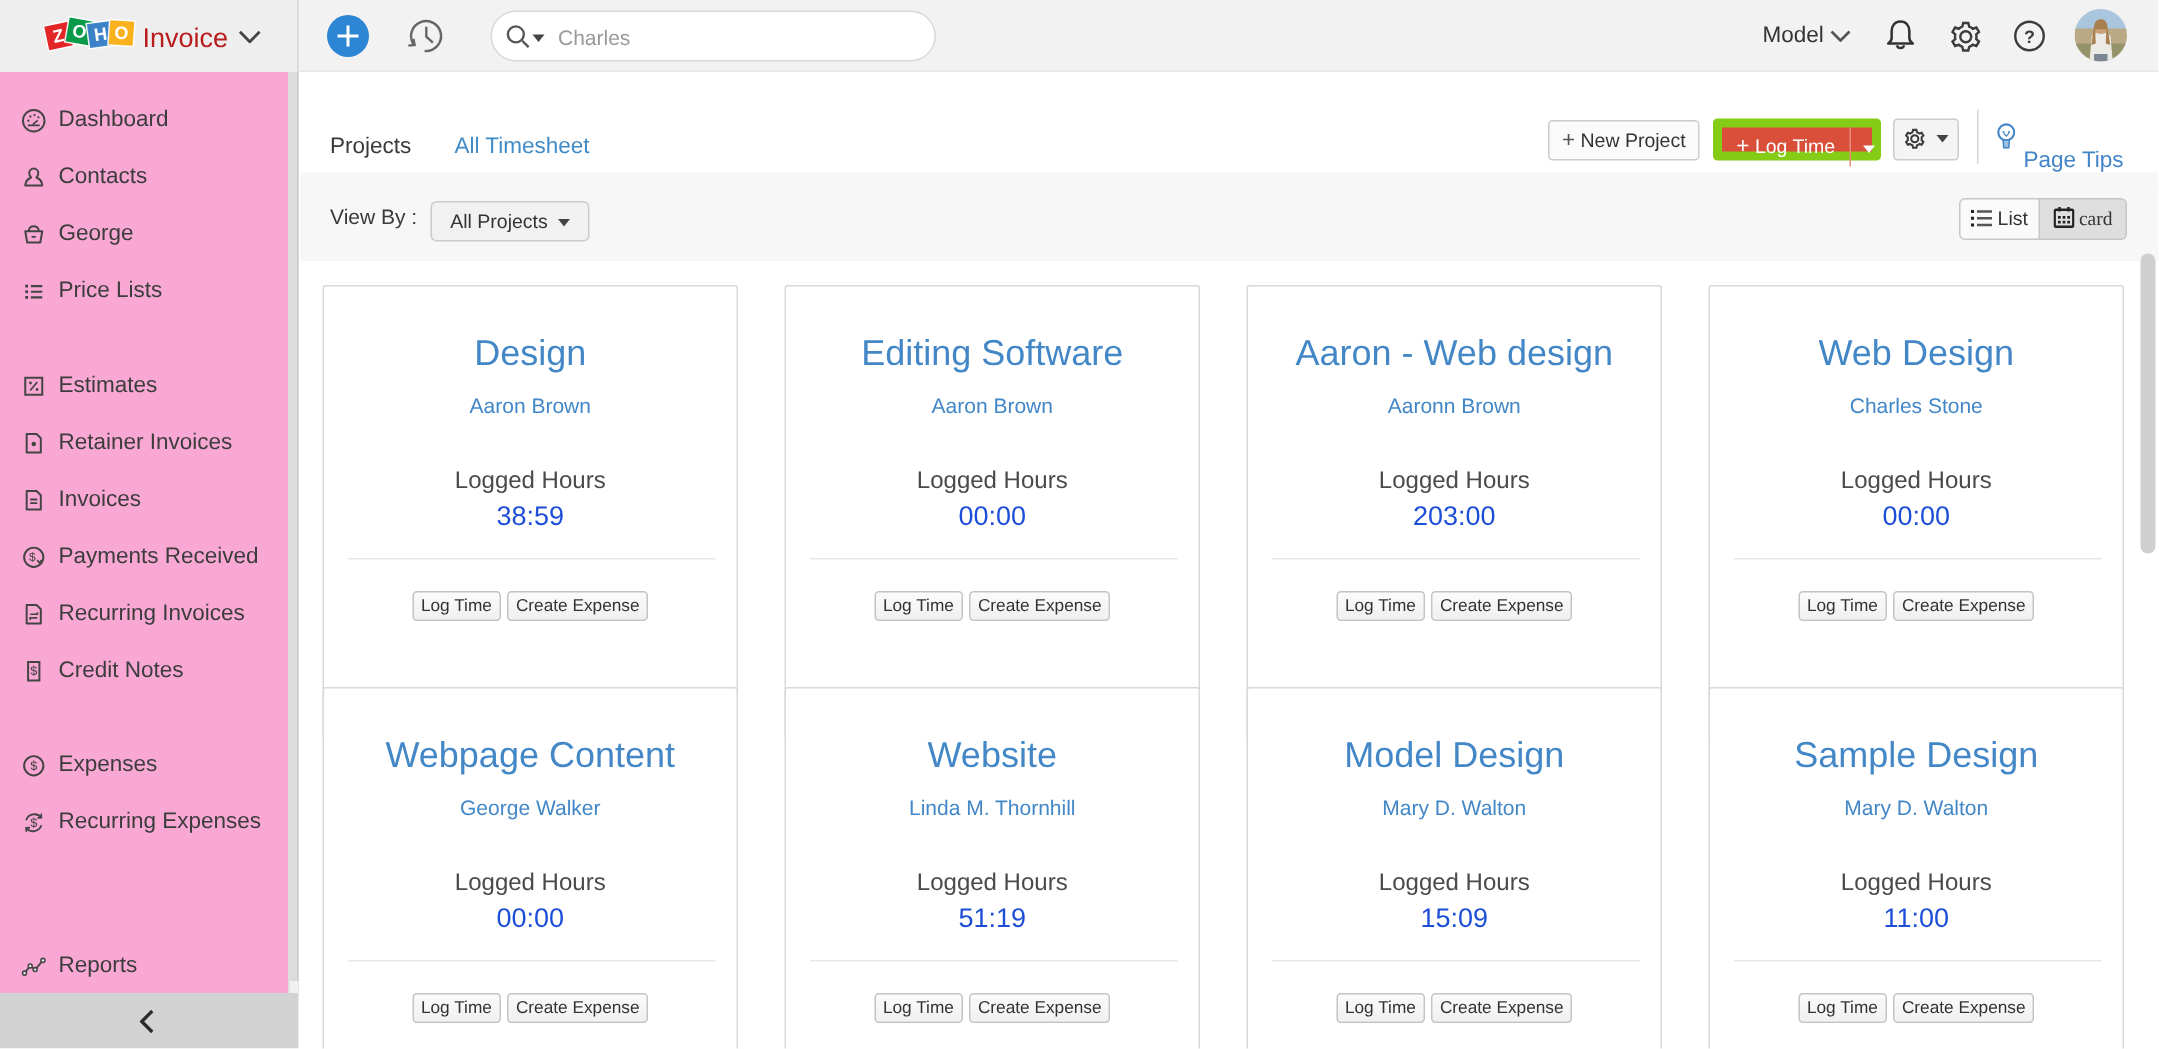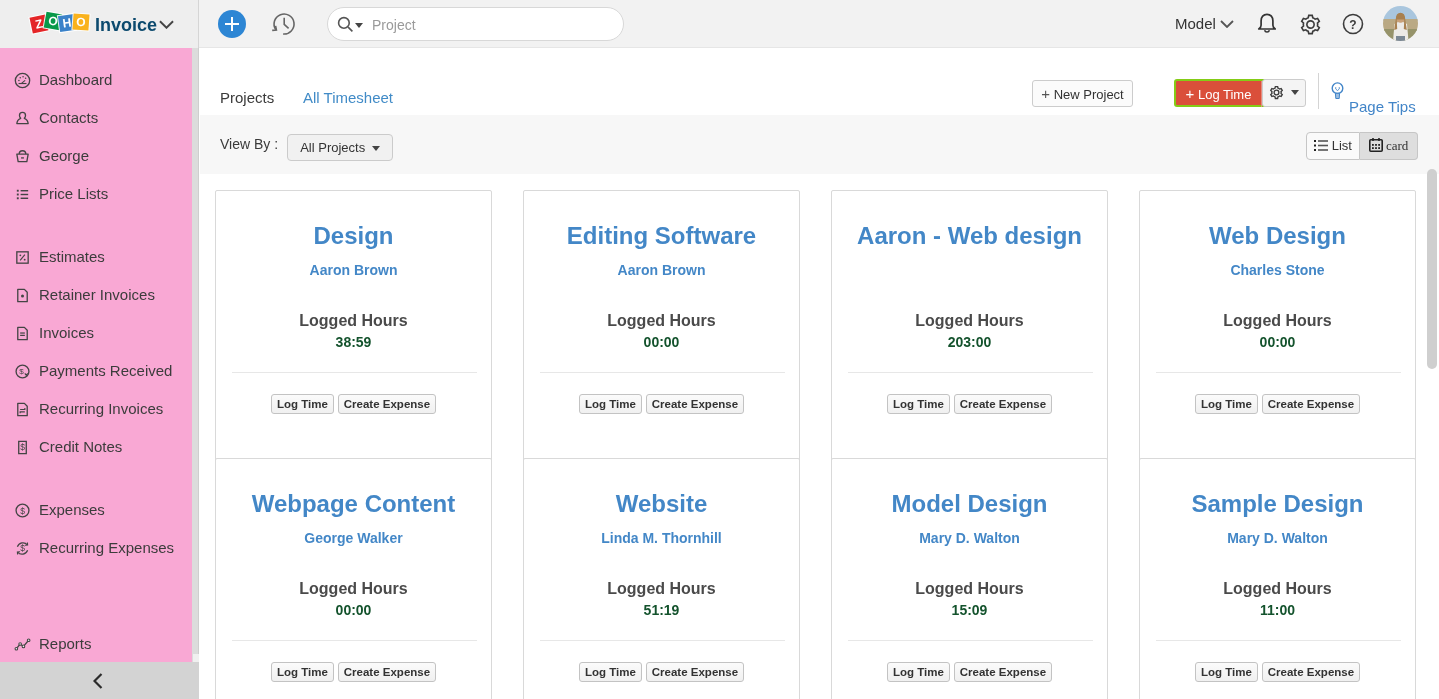--- a/index.html
+++ b/index.html
@@ -4,21 +4,21 @@
 <style>
 * { margin:0; padding:0; box-sizing:border-box; }
 html,body { width:1439px; height:699px; overflow:hidden; }
 body { font-family:"Liberation Sans", sans-serif; position:relative; background:#fff; }
 .abs { position:absolute; }
 
 
 #topbar { position:absolute; left:0; top:0; width:1439px; height:48px; background:#f2f2f2; border-bottom:1px solid #e6e6e6; }
 #logoarea { position:absolute; left:0; top:0; width:199px; height:48px; background:#eeeeee; border-right:1px solid #d5d5d5; }
 .ztile { position:absolute; width:16px; height:16px; top:15px; color:#fff; font-weight:bold; font-size:12px; line-height:16px; text-align:center; box-shadow:0 0 0 1px rgba(255,255,255,0.9); }
-#invoice-word { position:absolute; left:95px; top:15px; font-size:18px; font-weight:bold; color:#0c4a6e; letter-spacing:0; }
+#invoice-word { position:absolute; left:95px; top:15px; font-size:18px; font-weight:normal; color:#b91c1c; letter-spacing:0; }
 #plusbtn { position:absolute; left:218px; top:10px; width:28px; height:28px; border-radius:50%; background:#2d86d4; color:#fff; }
 #plusbtn:before { content:""; position:absolute; left:7px; top:13px; width:14px; height:2px; background:#fff; }
 #plusbtn:after { content:""; position:absolute; left:13px; top:7px; width:2px; height:14px; background:#fff; }
 #searchbox { position:absolute; left:327px; top:7px; width:297px; height:34px; background:#fff; border:1px solid #d8d8d8; border-radius:17px; }
 #searchbox .ph { position:absolute; left:44px; top:9px; font-size:14px; color:#9a9a9a; }
 .caret { display:inline-block; width:0; height:0; border-left:4px solid transparent; border-right:4px solid transparent; border-top:5px solid #444; vertical-align:middle; }
 #zylker { position:absolute; left:1175px; top:15px; font-size:15px; color:#333; }
 
 #sidebar { position:absolute; left:0; top:48px; width:199px; height:614px; background:#f9a8d4;padding-left:38px; }
 .nav { position:absolute; left:0; width:192px; height:38px; color:#3c3c3c; font-size:15px; }
@@ -29,39 +29,39 @@
 #sbcorner { position:absolute; left:193px; top:606px; width:6px; height:9px; background:#f0f0f0; }
 #collapse { position:absolute; left:0; top:662px; width:199px; height:37px; background:#d3d3d3; }
 
 #main { position:absolute; left:200px; top:49px; width:1239px; height:650px; background:#fff; }
 #tabs { position:absolute; left:0; top:12px; width:1239px; height:65px; background:#fff; border-bottom:1px solid #e3e3e3; }
 .tab1 { position:absolute; left:20px; top:28px; font-size:15px; color:#3a3a3a; }
 .tab2 { position:absolute; left:103px; top:28px; font-size:15px; color:#418bc7; }
 #redline { position:absolute; left:5px; top:60px; width:80px; height:4px; background:#d64a2e; }
 .btn { position:absolute; border:1px solid #ccc; border-radius:3px; background:#fbfbfb; font-size:13px; color:#333; text-align:center; }
 #btn-newproj { left:832px; top:19px; width:101px; height:27px; line-height:25px; }
-#btn-logtime { position:absolute; left:942px; top:18px; width:112px; height:28px; background:#da4f3a; border:2px solid #84cc16; border-radius:3px; color:#fff;margin-left:32px; }
+#btn-logtime { position:absolute; left:942px; top:18px; width:112px; height:28px; background:#da4f3a; border:6px solid #84cc16; border-radius:3px; color:#fff; }
 #btn-logtime .main { position:absolute; left:0; top:0; width:85px; height:26px; line-height:26px; text-align:center; font-size:13px; }
 #btn-logtime .sep { position:absolute; left:85px; top:0; width:1px; height:26px; background:#e88b7d; }
 #btn-logtime .arr { position:absolute; left:86px; top:0; width:25px; height:26px; }
 #btn-gear { left:1062px; top:18px; width:44px; height:28px; background:#f4f4f4; line-height:26px; }
 #vsep { position:absolute; left:1118px; top:12px; width:1px; height:36px; background:#d4d4d4; }
 #pagetips { position:absolute; left:1149px; top:21px; font-size:15px; color:#4285c8;margin-top:16px; }
 #toolbar { position:absolute; left:0; top:66px; width:1239px; height:59px; background:#f7f7f7; }
 #viewby { position:absolute; left:20px; top:21px; font-size:14px; color:#3a3a3a; }
 #allproj { position:absolute; left:87px; top:19px; width:106px; height:27px; background:#f1f1f1; border:1px solid #cbcbcb; border-radius:4px; font-size:13px; color:#333; text-align:center; line-height:25px; }
 #toggle { position:absolute; left:1106px; top:17px; height:28px; }
 #tog-list { position:absolute; left:0; top:0; width:54px; height:28px; background:#fafafa; border:1px solid #c6c6c6; border-radius:4px 0 0 4px; font-size:13px; color:#333; line-height:26px; text-align:center; }
 #tog-card { position:absolute; left:54px; top:0; width:58px; height:28px; background:#dedede; border:1px solid #c6c6c6; border-left:0; border-radius:0 4px 4px 0; font-size:13px; color:#333; line-height:26px; text-align:center;font-family:Liberation Serif, serif; }
 
-.card { position:absolute; width:277px; height:303px; background:#fff; border:1px solid #d9d9d9; border-radius:2px; text-align:center;font-weight:bold; }
+.card { position:absolute; width:277px; height:303px; background:#fff; border:1px solid #d9d9d9; border-radius:2px; text-align:center; }
 .card .title { position:absolute; left:0; top:31px; width:100%; font-size:24px; color:#4387c7; }
 .card .sub { position:absolute; left:0; top:71px; width:100%; font-size:14px; color:#4387c7; }
 .card .lh { position:absolute; left:0; top:121px; width:100%; font-size:16px; color:#4a4a4a; }
-.card .val { position:absolute; left:0; top:143px; width:100%; font-size:14px; color:#14532d; }
+.card .val { position:absolute; left:0; top:143px; width:100%; font-size:18px; color:#1d4ed8; }
 .card .div { position:absolute; left:16px; top:181px; width:245px; height:1px; background:#e7e7e7; }
 .card .btns { position:absolute; left:0; top:203px; width:100%; }
 .cbtn { display:inline-block; height:20px; line-height:18px; padding:0 5px; background:linear-gradient(#fbfbfb,#f0f0f0); border:1px solid #c3c3c3; border-radius:3px; font-size:11.5px; color:#333; margin:0 2px; }
 #mscroll { position:absolute; left:1427px; top:169px; width:10px; height:200px; background:#cfcfcf; border-radius:5px; }
 </style>
 </head>
 <body>
 <div id="topbar">
   <div id="logoarea">
     <div class="ztile" style="left:31px; top:16px; background:#e42527; transform:rotate(-12deg);">Z</div>
@@ -78,21 +78,21 @@
     <path d="M4.8 18.7 A10 10 0 1 1 12.1 23.0" fill="none" stroke="#666" stroke-width="1.6"></path>
     <path d="M1.2 19.4 L5.4 19.0 L4.6 14.9" fill="none" stroke="#666" stroke-width="1.6"></path>
     <path d="M13.2 6.8 L13.2 13.4 L17.6 17.4" fill="none" stroke="#666" stroke-width="1.6"></path>
   </svg>
   <div id="searchbox">
     <svg class="abs" style="left:9px; top:8px;" width="17" height="17" viewBox="0 0 16 16">
         <circle cx="6.5" cy="6.5" r="5" fill="none" stroke="#555" stroke-width="1.5"></circle>
         <line x1="10.5" y1="10.5" x2="14.5" y2="14.5" stroke="#555" stroke-width="1.5"></line>
       </svg>
     <span class="caret abs" style="left:27px; top:15px;"></span>
-    <span class="ph">Project</span>
+    <span class="ph">Charles</span>
   </div>
   <span id="zylker">Model</span>
   <svg class="abs" style="left:1220px; top:20px;" width="14" height="8" viewBox="0 0 14 8">
       <polyline points="1,1 7,7 13,1" fill="none" stroke="#555" stroke-width="1.8"></polyline>
     </svg>
 
   <svg class="abs" style="left:1256px; top:12px;" width="22" height="24" viewBox="0 0 22 24">
     <path d="M11 2.3 C7.3 2.3 5.1 5.1 5.1 8.8 L5.1 13.3 C5.1 14.9 4.1 16.1 2.8 17 L19.2 17 C17.9 16.1 16.9 14.9 16.9 13.3 L16.9 8.8 C16.9 5.1 14.7 2.3 11 2.3 Z" fill="none" stroke="#333" stroke-width="1.7" stroke-linejoin="round"></path>
     <path d="M8.6 18.2 a2.5 2.5 0 0 0 4.8 0" fill="none" stroke="#333" stroke-width="1.6"></path>
   </svg>
@@ -313,20 +313,21 @@
       <div class="card" style="left:323px; top:141px;">
         <div class="title">Editing Software</div>
         <div class="sub">Aaron Brown</div>
         <div class="lh">Logged Hours</div>
         <div class="val">00:00</div>
         <div class="div"></div>
         <div class="btns"><span class="cbtn">Log Time</span><span class="cbtn">Create Expense</span></div>
       </div>
       <div class="card" style="left:631px; top:141px;">
         <div class="title">Aaron - Web design</div>
+        <div class="sub">Aaronn Brown</div>
         <div class="lh">Logged Hours</div>
         <div class="val">203:00</div>
         <div class="div"></div>
         <div class="btns"><span class="cbtn">Log Time</span><span class="cbtn">Create Expense</span></div>
       </div>
       <div class="card" style="left:939px; top:141px;">
         <div class="title">Web Design</div>
         <div class="sub">Charles Stone</div>
         <div class="lh">Logged Hours</div>
         <div class="val">00:00</div>

